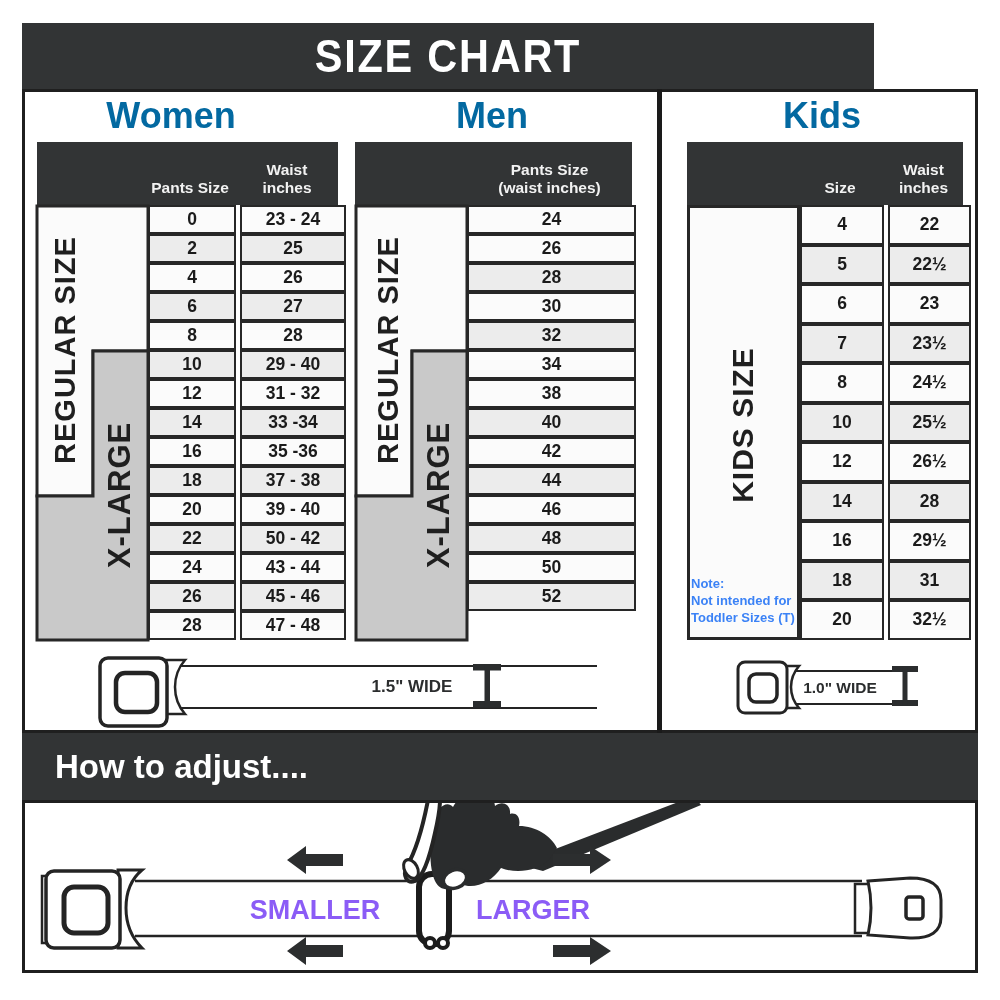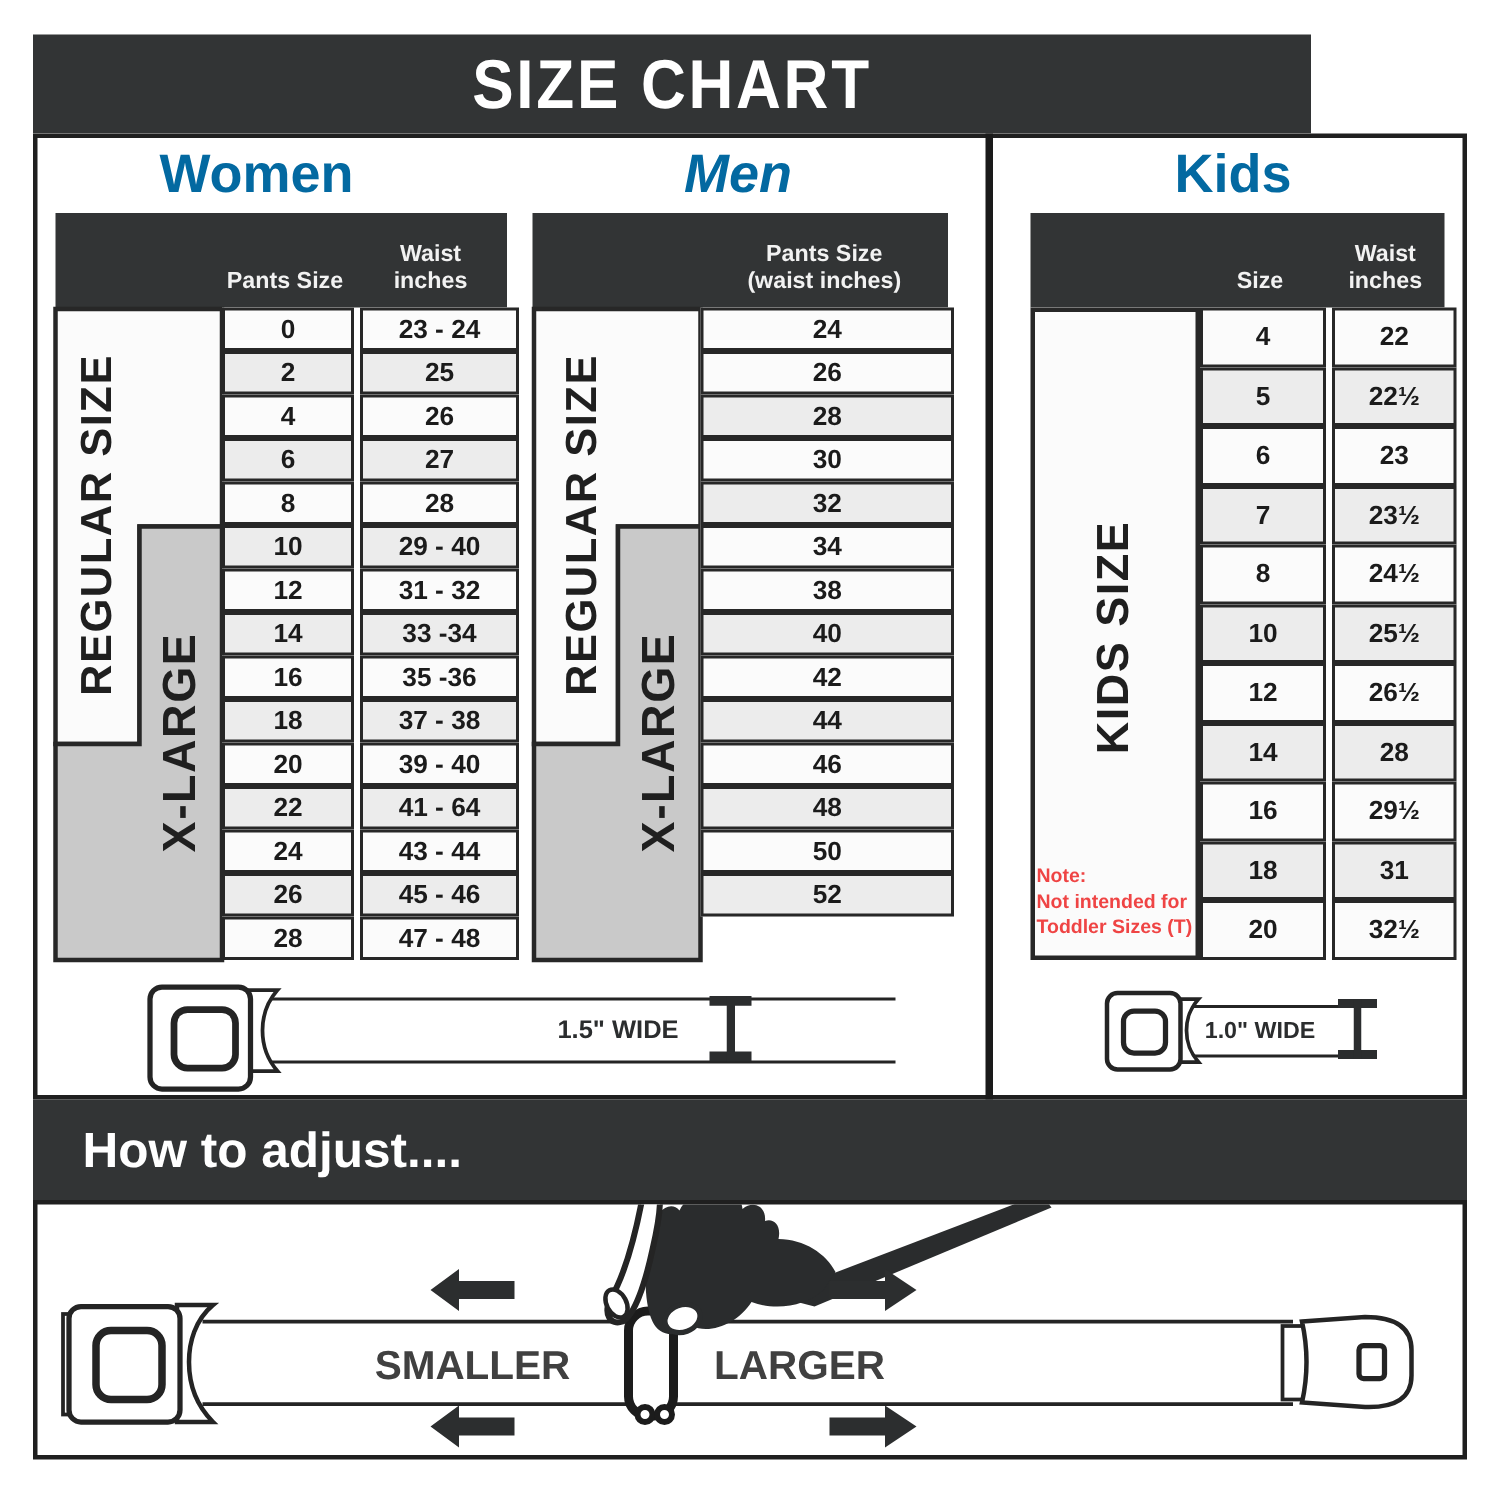--- a/index.html
+++ b/index.html
@@ -23,41 +23,41 @@
   .cell.shaded{background:#ececec;}
   .women-t .sp{width:111px;} .women-t .c1{width:84px;margin-right:4px;} .women-t .c2{width:102px;}
   .women-t .trow{height:29px;}
   .men-t .sp{width:112px;} .men-t .c1{width:165px;}
   .men-t .trow{height:29px;}
   .kids-t .sp{width:113px;} .kids-t .c1{width:80px;margin-right:4px;} .kids-t .c2{width:79px;}
   .kids-t .trow{height:39.5px;}
   .vlabel{position:absolute;font-weight:bold;color:#1f1f1f;text-align:center;transform:rotate(-90deg);
           letter-spacing:1px;white-space:nowrap;}
   .kids-box{left:687px;top:205px;width:113px;height:435px;border:3px solid #272727;background:#fbfbfb;}
-  .note{left:691px;top:576px;width:110px;font-size:13px;font-weight:bold;color:#ef4444;line-height:1.3;}
+  .note{left:691px;top:576px;width:110px;font-size:13px;font-weight:bold;color:#3b82f6;line-height:1.3;}
   .belt-label{font-weight:bold;color:#2b2d2e;text-align:center;}
   .adjust-bar{left:22px;top:733px;width:956px;height:67px;color:#fff;font-size:33px;font-weight:bold;line-height:67px;padding-left:33px;}
   .adjust-panel{left:22px;top:800px;width:956px;height:173px;border:3.5px solid #1f1f1f;background:#fff;}
-  .dir-label{top:895px;width:150px;height:30px;text-align:center;font-size:27px;font-weight:bold;color:#404040;line-height:30px;}
+  .dir-label{top:895px;width:150px;height:30px;text-align:center;font-size:27px;font-weight:bold;color:#8b5cf6;line-height:30px;}
   svg{display:block;}
 </style>
 </head>
 <body>
 
 <div id="page">
 
   <div class="abs bar title-bar">
     <span class="title-text">SIZE CHART</span>
   </div>
 
   <div class="abs content-box"></div>
   <div class="abs divider"></div>
 
   <div class="abs heading" style="left:71px;">Women</div>
-  <div class="abs heading" style="left:392px;font-style:italic;">Men</div>
+  <div class="abs heading" style="left:392px;">Men</div>
   <div class="abs heading" style="left:722px;">Kids</div>
 
   <div class="abs bar thead women-t" style="left:37px;top:142px;width:301px;">
     <div class="sp"></div>
     <div class="hcol" style="width:84px;margin-right:4px;">Pants Size</div>
     <div class="hcol" style="width:102px;">
       <div>Waist</div>
       <div>inches</div>
     </div>
   </div>
@@ -119,21 +119,21 @@
         <div class="cell c2 shaded">37 - 38</div>
       </div>
       <div class="trow">
         <div class="sp"></div>
         <div class="cell c1">20</div>
         <div class="cell c2">39 - 40</div>
       </div>
       <div class="trow">
         <div class="sp"></div>
         <div class="cell c1 shaded">22</div>
-        <div class="cell c2 shaded">41 - 64</div>
+        <div class="cell c2 shaded">50 - 42</div>
       </div>
       <div class="trow">
         <div class="sp"></div>
         <div class="cell c1">24</div>
         <div class="cell c2">43 - 44</div>
       </div>
       <div class="trow">
         <div class="sp"></div>
         <div class="cell c1 shaded">26</div>
         <div class="cell c2 shaded">45 - 46</div>

